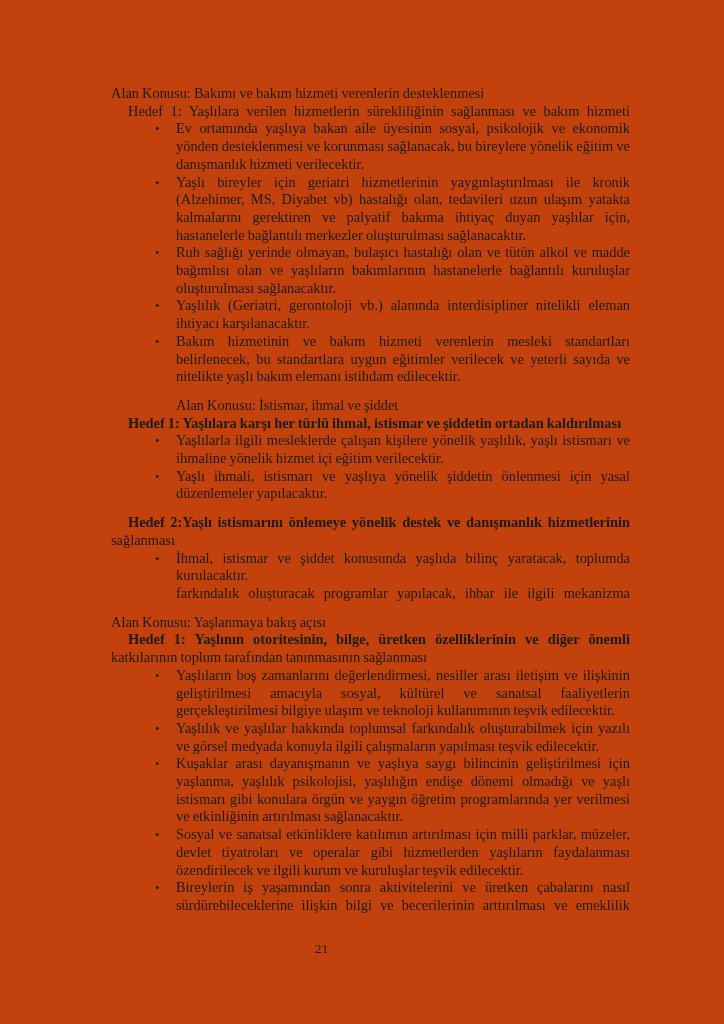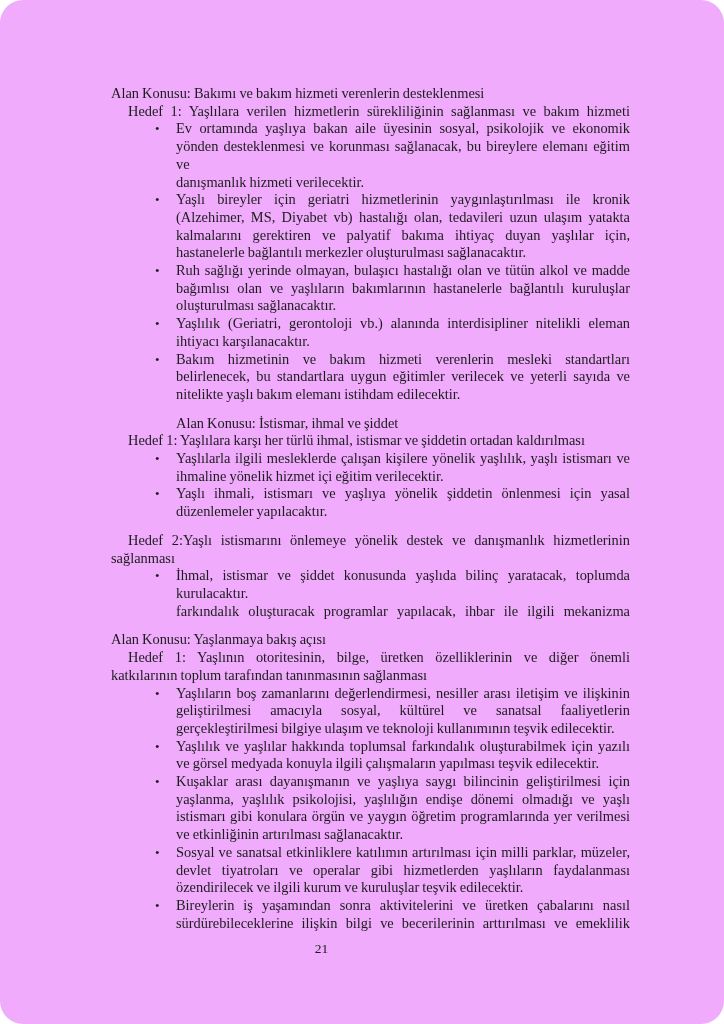--- a/index.html
+++ b/index.html
@@ -11,22 +11,21 @@
     width: 724px;
     height: 1024px;
     position: relative;
     font-family: "Liberation Serif", "DejaVu Serif", serif;
     color: #1c1c1c;
     overflow: hidden;
   }
   .page {
     position: absolute;
     inset: 0;
-    background: #f0abfc;
-    border-radius: 23px;
+    background: #c2410c;
   }
   .content {
     position: absolute;
     left: 111px;
     top: 85px;
     width: 519px;
     font-size: 14.4px;
     line-height: 17.7px;
     word-spacing: -0.5px;
   }
@@ -36,21 +35,21 @@
     white-space: normal;
   }
   
   .line.j {
     text-align: justify;
     text-align-last: justify;
   }
   
   .hedef-block { padding-left: 17px; }
   
-  .hedef-hang .line.fl { padding-left: 17px; }
+  .hedef-hang .line.fl { padding-left: 17px; font-weight: bold; }
   
   .alan2 { padding-left: 65px; }
   
   .bullet .line {
     padding-left: 65px;
     position: relative;
   }
   .bullet .dot {
     position: absolute;
     left: 44px;
@@ -74,21 +73,21 @@
 <div class="page">
   <div class="content">
       <div class="block alan">
         <div class="line fl">Alan Konusu: Bakımı ve bakım hizmeti verenlerin desteklenmesi</div>
       </div>
       <div class="block hedef-block">
         <div class="line j fl">Hedef 1: Yaşlılara verilen hizmetlerin sürekliliğinin sağlanması ve bakım hizmeti</div>
       </div>
       <div class="block bullet">
         <div class="line j fl"><span class="dot">•</span>Ev ortamında yaşlıya bakan aile üyesinin sosyal, psikolojik ve ekonomik</div>
-        <div class="line j">yönden desteklenmesi ve korunması sağlanacak, bu bireylere elemanı eğitim ve</div>
+        <div class="line j">yönden desteklenmesi ve korunması sağlanacak, bu bireylere yönelik eğitim ve</div>
         <div class="line">danışmanlık hizmeti verilecektir.</div>
       </div>
       <div class="block bullet">
         <div class="line j fl"><span class="dot">•</span>Yaşlı bireyler için geriatri hizmetlerinin yaygınlaştırılması ile kronik</div>
         <div class="line j">(Alzehimer, MS, Diyabet vb) hastalığı olan, tedavileri uzun ulaşım yatakta</div>
         <div class="line j">kalmalarını gerektiren ve palyatif bakıma ihtiyaç duyan yaşlılar için,</div>
         <div class="line">hastanelerle bağlantılı merkezler oluşturulması sağlanacaktır.</div>
       </div>
       <div class="block bullet">
         <div class="line j fl"><span class="dot">•</span>Ruh sağlığı yerinde olmayan, bulaşıcı hastalığı olan ve tütün alkol ve madde</div>

